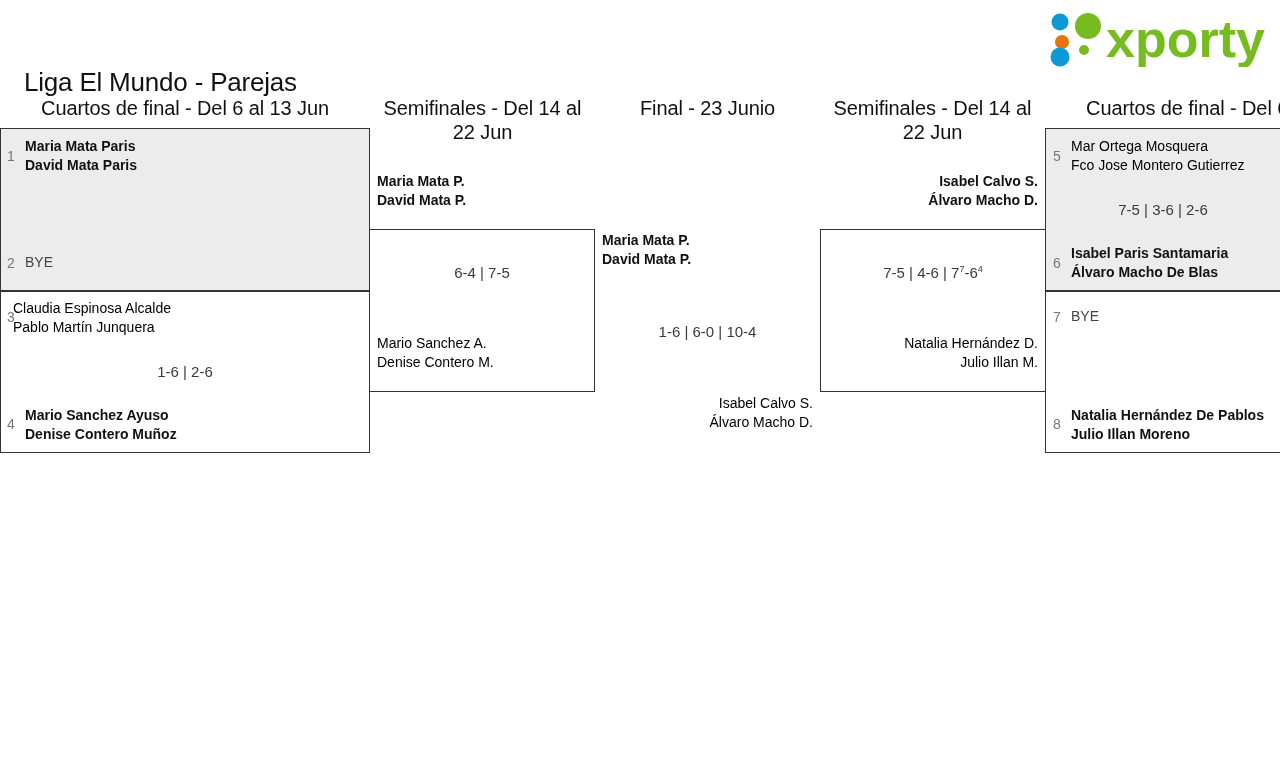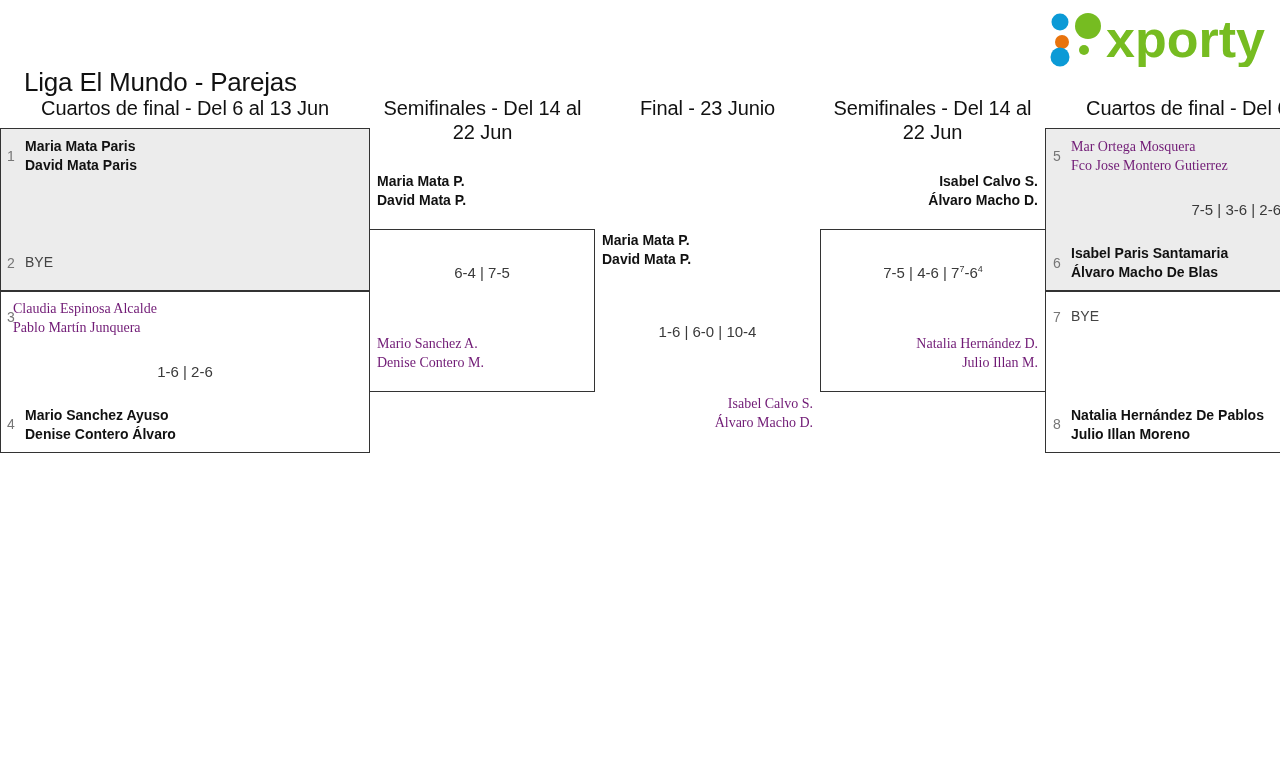--- a/index.html
+++ b/index.html
@@ -45,37 +45,37 @@
   .box.shaded { background: #ececec; }
 
   
   .team {
     position: absolute;
     font-size: 14px; line-height: 19px;
     white-space: nowrap;
   }
   .team .ln { display: block; }
   .team.winner { font-weight: 700; color: #111111; }
-  .team.loser  { font-weight: 400; color: #701a75; font-family: Liberation Serif, serif; }
+  .team.loser  { font-weight: 400; color: #000000; }
   .team.bye    { font-weight: 400; color: #444444; }
   .team.align-right { text-align: right; }
 
   .seed {
     position: absolute;
     font-size: 14px; color: #767676; font-weight: 400;
     line-height: 16px; white-space: nowrap;
   }
 
   .score {
     position: absolute;
     font-size: 15px; color: #3a3a3a; font-weight: 400;
     line-height: 19px; white-space: nowrap;
   }
   .score.center { text-align: center; }
-  .score.right  { text-align: right; }
+  .score.right  { text-align: center; }
   .score sup { font-size: 9px; vertical-align: super; line-height: 0; }
 </style>
 </head>
 <body>
 
 <div id="page">
 
   <div class="title-block">
     <span class="title-line">Liga El Mundo - Parejas</span>
     <span class="title-line">Final Six - Grupo 4. Mixto</span>
@@ -121,21 +121,21 @@
   <div class="team loser" style="left:13px; top:299px;">
     <span class="ln">Claudia Espinosa Alcalde</span>
     <span class="ln">Pablo Martín Junquera</span>
   </div>
 
   <div class="score center" style="left:0px; top:362px; width:370px;">1-6 | 2-6</div>
 
   <div class="seed" style="left:7px; top:416px;">4</div>
   <div class="team winner" style="left:25px; top:406px;">
     <span class="ln">Mario Sanchez Ayuso</span>
-    <span class="ln">Denise Contero Álvaro</span>
+    <span class="ln">Denise Contero Muñoz</span>
   </div>
 
   <div class="team winner" style="left:377px; top:172px;">
     <span class="ln">Maria Mata P.</span>
     <span class="ln">David Mata P.</span>
   </div>
 
   <div class="box" style="left:369px; top:229px; width:226px; height:163px;"></div>
 
   <div class="score center" style="left:369px; top:263px; width:226px;">6-4 | 7-5</div>

